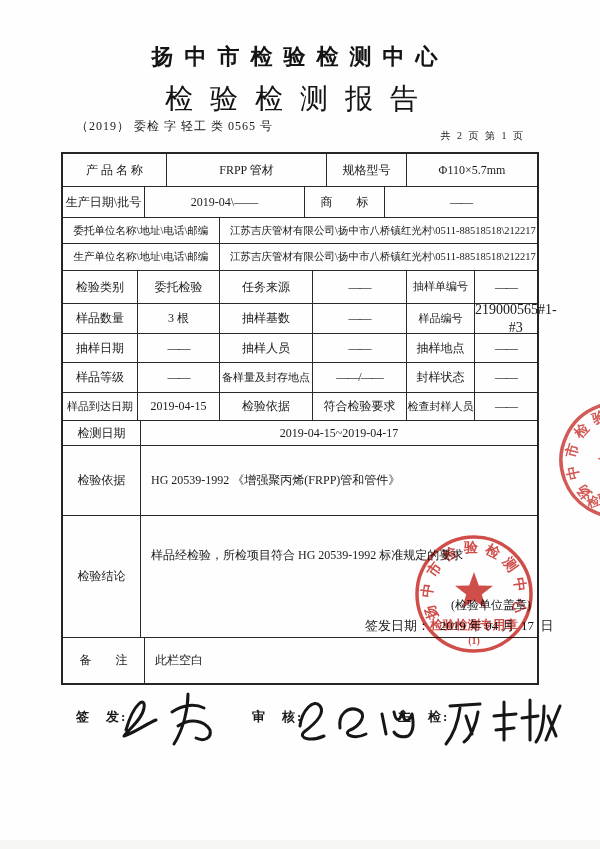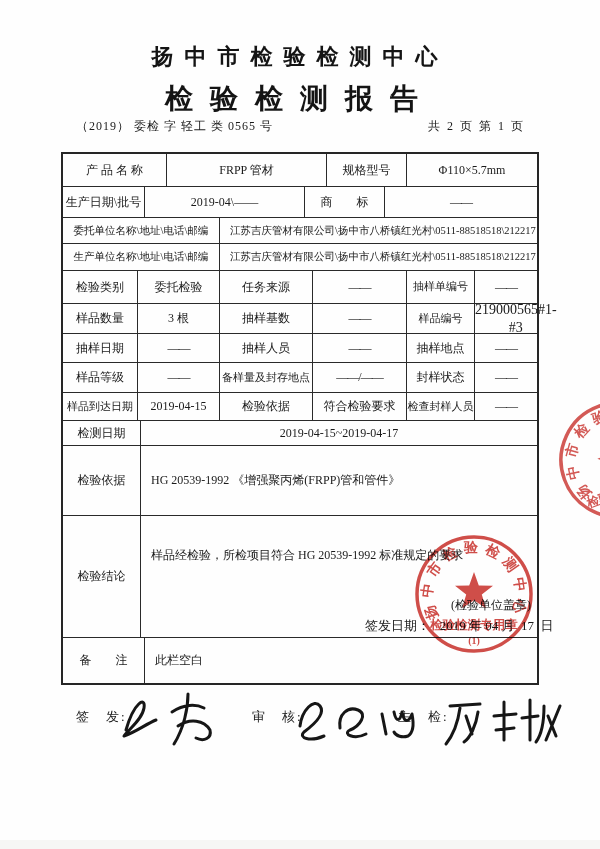--- a/index.html
+++ b/index.html
@@ -2,23 +2,23 @@
 <html><head>
 <meta charset="utf-8">
 <style>
   * { margin:0; padding:0; box-sizing:border-box; }
   body { font-family:"Liberation Serif","DejaVu Serif",serif; background:#ffffff; }
   .page { position:relative; width:600px; height:849px; background:#fefefe; overflow:hidden; color:#1a1a1a; }
 
   .org-title { position:absolute; top:42px; left:0; width:100%; text-align:center;
     font-size:22px; font-weight:bold; letter-spacing:11px; color:#141414; }
   .report-title { position:absolute; top:80px; left:0; width:100%; text-align:center;
-    font-size:28px; font-weight:bold; letter-spacing:17px; color:#141414; }
+    font-size:28px; font-weight:normal; letter-spacing:17px; color:#141414; }
   .report-no { position:absolute; top:118px; left:76px; font-size:12px; letter-spacing:1px; }
-  .page-info { position:absolute; top:118px; right:75px; font-size:12px; letter-spacing:2px; }
+  .page-info { position:absolute; top:129px; right:75px; font-size:10px; letter-spacing:2px; }
 
   .tbl { position:absolute; left:61px; top:152px; width:478px; border:2px solid #262626; background:transparent; }
   .tr { display:flex; border-bottom:1px solid #2a2a2a; }
   .tr:last-child { border-bottom:none;justify-content:center; }
   .td { flex:0 0 auto; border-right:1px solid #2a2a2a; display:flex; align-items:center;
         justify-content:center; font-size:12px; line-height:1.25; text-align:center; overflow:visible; }
   .td.lastc { border-right:none; flex:1 1 auto; }
   .td.leftal { justify-content:flex-start; text-align:left; padding-left:10px; }
   .fs11 { font-size:11px; }
   .fs10 { font-size:10.5px; }
@@ -26,21 +26,21 @@
   .dash { letter-spacing:-1px; }
 
   .concl-cell { position:relative; }
   .concl-text { position:absolute; left:10px; top:32px; width:330px; font-size:12px; text-align:left; }
   .seal-note  { position:absolute; left:310px; top:82px; font-size:12px; white-space:pre; }
   .issue-date { position:absolute; left:224px; top:102px; font-size:13px; white-space:pre; }
 
   .stampsvg { position:absolute; mix-blend-mode:multiply; pointer-events:none; }
 
   .footer { position:absolute; left:0; top:686px; width:600px; height:80px; }
-  .sig-label { position:absolute; font-size:13px; letter-spacing:2px; top:22px; }
+  .sig-label { position:absolute; font-size:13px; letter-spacing:2px; top:22px;font-weight:bold; }
   .sigsvg { position:absolute; }
   .sig-path { fill:none; stroke:#161616; stroke-width:3; stroke-linecap:round; stroke-linejoin:round; }
   .hidden-data { position:absolute; opacity:0; font-size:1px; pointer-events:none; }
 
   .scan-strip { position:absolute; left:0; bottom:0; width:600px; height:9px; background:#f6f6f5; }
 </style>
 </head>
 <body>
 
 <div class="page">

